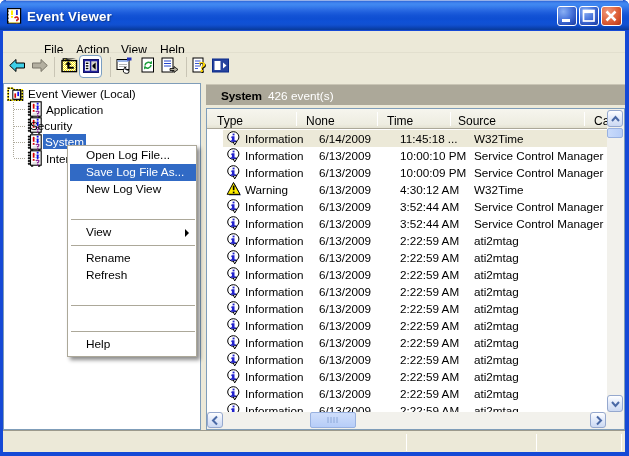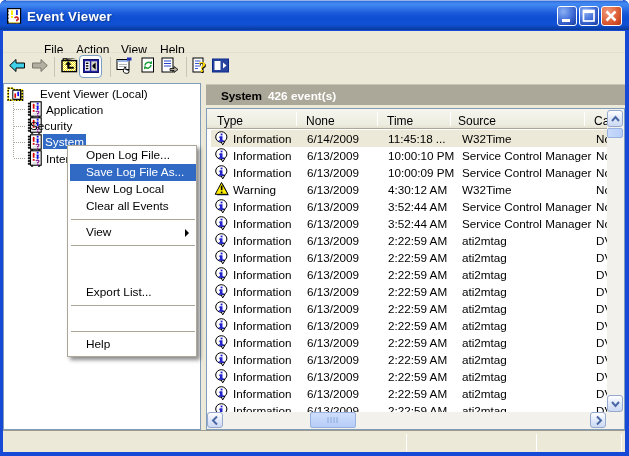--- a/index.html
+++ b/index.html
@@ -14,27 +14,27 @@
 #menubar { position:absolute; left:3px; top:31px; width:622px; height:22px; background:#ECE9D8; border-bottom:1px solid #E2DFCE;}
 .mitem { position:absolute; top:12px; font-size:12px;margin-left:32px; }
 #toolbar { position:absolute; left:3px; top:53px; width:622px; height:28px; background:#ECE9D8; }
 .tsep { position:absolute; top:4px; width:1px; height:20px; background:#C9C5B5; }
 .ticon { position:absolute; top:5px; width:17px; height:17px; }
 #client { position:absolute; left:3px; top:81px; width:622px; height:349px; background:#ECE9D8; }
 #tree { position:absolute; left:0px; top:2px; width:198px; height:347px; background:#fff; border:1px solid #7F9DB9; font-size:11.7px; }
 #rpanel { position:absolute; left:203px; top:2px; width:419px; height:347px; }
 #sysband { position:absolute; left:0; top:1px; width:419px; height:21px; background:#ACA899; border-top:1px solid #C9C5B5; }
 #sysband b { position:absolute; left:15px; top:3.5px; font-size:11.8px; letter-spacing:-0.2px; color:#000; }
-#sysband span { position:absolute; left:62px; top:4px; font-size:11.8px; color:#fff;font-weight:bold; }
+#sysband span { position:absolute; left:62px; top:4px; font-size:11.8px; color:#fff; }
 #list { position:absolute; left:0px; top:25px; width:419px; height:322px; background:#fff; border:1px solid #7F9DB9; overflow:hidden; }
 #lhead { position:absolute; left:0; top:0; width:417px; height:20px; background:linear-gradient(180deg,#F6F5EE 0%,#EEEDE1 80%,#E4E2D2 100%); border-bottom:1px solid #ACA899; }
 #lhead .hl { position:absolute; top:4.5px; font-size:12px; }
 #lhead .hsep { position:absolute; top:3px; width:1px; height:14px; background:#C9C5B5; border-right:1px solid #fff; }
 #rowclip { position:absolute; left:0px; top:20.5px; width:400px; height:283px; overflow:hidden; }
-.row { position:absolute; left:4px; width:400px; height:17px; font-size:11.7px; }
+.row { position:absolute; left:16px; width:400px; height:17px; font-size:11.7px; }
 .ric { position:absolute; left:3px; top:1px; }
 .c { position:absolute; top:2px; white-space:nowrap; overflow:hidden; }
 .c1 { left:22px; width:70px; }
 .c2 { left:96px; width:74px; }
 .c3 { left:177px; width:73px; }
 .c4 { left:251px; width:132px; }
 .c5 { left:385px; width:14px; }
 .sbtn { position:absolute; background:linear-gradient(180deg,#FFFFFF 0%,#E6EDFB 40%,#CCD9F2 100%); border:1px solid #95A8CE; border-radius:3px; }
 #vscroll { position:absolute; right:0px; top:0px; width:17px; height:303px; background:#F2F1EC; }
 #hscroll { position:absolute; left:0px; bottom:0px; width:400px; height:17px; background:#F2F1EC; }
@@ -166,21 +166,21 @@
   <div id="tree">
    <div style="position:absolute;left:3px;top:1px;width:17px;height:17px;"><svg width="18" height="18" viewBox="0 0 18 18">
             <rect x="4.5" y="5" width="11.8" height="11" fill="#000"></rect>
             <path d="M1.2 3.2 h4.6 l1.2 1.6 h8.2 v10.4 h-14 z" fill="#F8F8F4" stroke="#FFee00" stroke-width="1.5"></path>
             <path d="M1.2 3.2 h4.6 l1.2 1.6 h8.2 v10.4 h-14 z" fill="none" stroke="#000" stroke-width="1.5" stroke-dasharray="1.5 1.5"></path>
             <rect x="6.8" y="6" width="7.6" height="9" fill="#000"></rect>
             <rect x="5.8" y="5.2" width="7.6" height="9" fill="#fff" stroke="#000" stroke-width="1"></rect>
             <rect x="7.4" y="8.4" width="1.7" height="4.4" fill="#E00000"></rect>
             <rect x="10.3" y="6.7" width="1.7" height="4.4" fill="#1111EE"></rect>
           </svg></div>
-   <div style="position:absolute;left:24px;top:1.5px;height:15px;line-height:15px;margin-left:12px;">Event Viewer (Local)</div>
+   <div style="position:absolute;left:24px;top:1.5px;height:15px;line-height:15px;">Event Viewer (Local)</div>
    <div style="position:absolute;left:9px;top:16px;width:1px;height:58px;background-image:linear-gradient(#aca899 50%,transparent 50%);background-size:1px 2px;"></div>
         <div style="position:absolute;left:10px;top:25px;width:11px;height:1px;background-image:linear-gradient(90deg,#aca899 50%,transparent 50%);background-size:2px 1px;"></div>
         <div style="position:absolute;left:10px;top:42px;width:11px;height:1px;background-image:linear-gradient(90deg,#aca899 50%,transparent 50%);background-size:2px 1px;"></div>
         <div style="position:absolute;left:10px;top:58px;width:11px;height:1px;background-image:linear-gradient(90deg,#aca899 50%,transparent 50%);background-size:2px 1px;"></div>
         <div style="position:absolute;left:10px;top:74px;width:11px;height:1px;background-image:linear-gradient(90deg,#aca899 50%,transparent 50%);background-size:2px 1px;"></div>
    <div style="position:absolute;left:22px;top:17.1px;width:17px;height:17px;"><svg width="16" height="17" viewBox="0 0 16 17">
             <rect x="4.5" y="0.8" width="10.7" height="14.4" fill="#fff" stroke="#000" stroke-width="1.1"></rect>
             <rect x="5" y="15.4" width="2.2" height="1.3" fill="#000"></rect>
             <rect x="12" y="15.4" width="2.2" height="1.3" fill="#000"></rect>
             <g fill="#000">
@@ -550,23 +550,23 @@
   </div>
  </div>
  <div id="statusbar">
   <div style="position:absolute;left:403px;top:3px;width:1px;height:17px;background:#ACA899;border-right:1px solid #fff;"></div>
   <div style="position:absolute;left:533px;top:3px;width:1px;height:17px;background:#ACA899;border-right:1px solid #fff;"></div>
   <div style="position:absolute;left:618px;top:3px;width:1px;height:17px;background:#ACA899;border-right:1px solid #fff;"></div>
  </div>
  <div id="ctxmenu">
   <div class="mi" style="top:18px;background:#316AC5;color:#fff;">Save Log File As...</div>
   <div class="mi" style="top:1px;">Open Log File...</div>
-  <div class="mi" style="top:35px;">New Log Local</div>
-  <div class="mi" style="top:52px;">Clear all Events</div>
+  <div class="mi" style="top:35px;">New Log View</div>
   <div class="msep" style="top:73px;"></div>
   <div class="mi" style="top:78px;">View</div>
   <div style="position:absolute;left:117px;top:83px;width:0;height:0;border-left:4px solid #000;border-top:4px solid transparent;border-bottom:4px solid transparent;"></div>
   <div class="msep" style="top:99px;"></div>
-  <div class="mi" style="top:138px;">Export List...</div>
+  <div class="mi" style="top:104px;">Rename</div>
+  <div class="mi" style="top:121px;">Refresh</div>
   <div class="msep" style="top:159px;"></div>
   <div class="msep" style="top:185px;"></div>
   <div class="mi" style="top:190px;">Help</div>
  </div>
 </div>
 </body></html>

